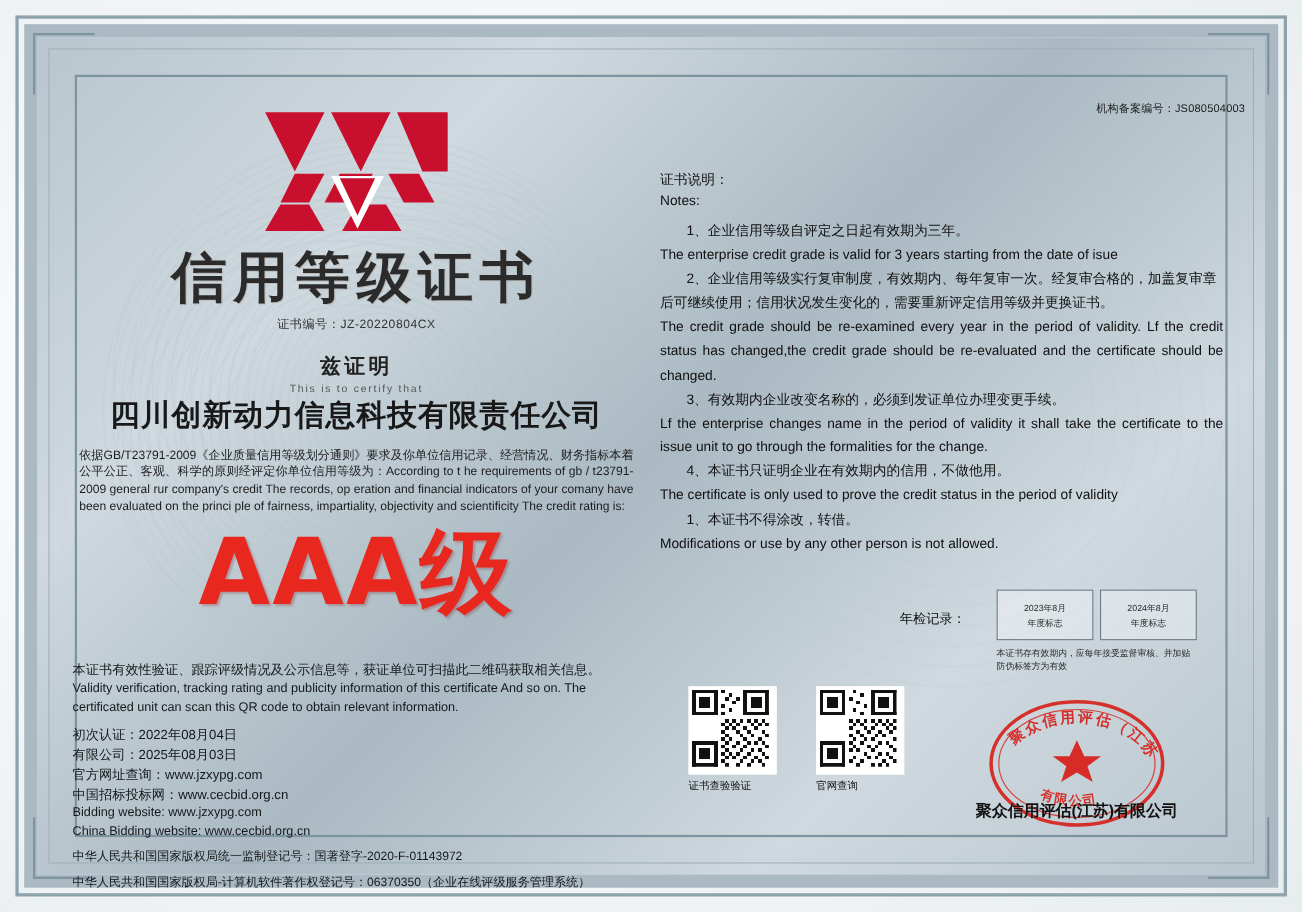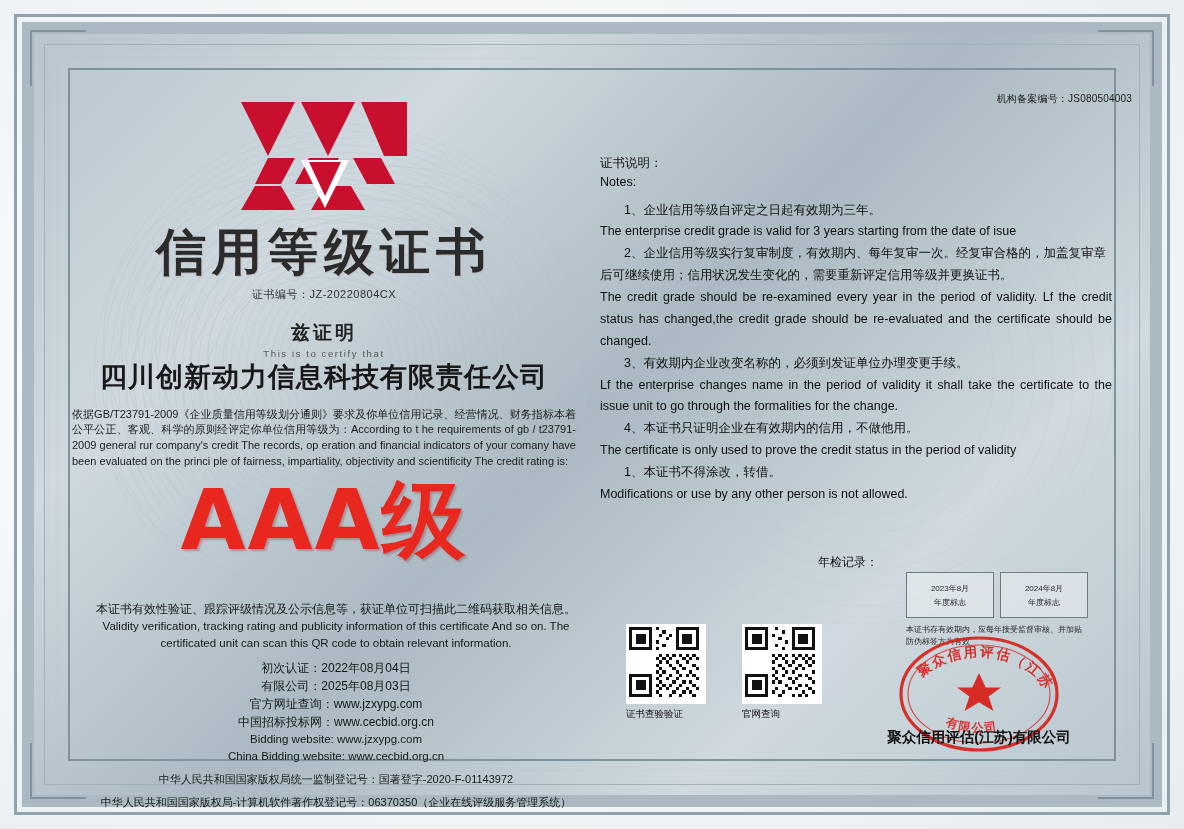--- a/index.html
+++ b/index.html
@@ -92,21 +92,21 @@
   }
   .grade{
     margin-top:6px;
     font-family:"DejaVu Sans", sans-serif;
     font-size:84px;font-weight:bold;color:#e8271f;
     letter-spacing:2px;
     line-height:1.05;
     text-shadow:2px 2px 2px rgba(120,0,0,.25);
   }
   .left-block{
-    position:absolute;left:32px;top:556px;width:520px;text-align:center;
+    position:absolute;left:22px;top:556px;width:520px;text-align:left;
   }
   .lb-line{font-size:11.5px;line-height:1.5;color:#14181a;}
   .lb-line.cn{font-size:12px;}
   .lb-gap{height:6px;}
   .lb-small{font-size:11px;line-height:1.55;color:#14181a;}
 
   
   .right{position:absolute;left:556px;top:110px;width:512px;}
   .notes-head{font-size:12.5px;line-height:1.5;color:#101010;}
   .note-cn{font-size:12.5px;line-height:1.75;color:#101010;text-indent:24px;}
@@ -118,21 +118,20 @@
   }
   .annual-label{
     position:absolute;left:-88px;top:18px;font-size:12px;color:#101010;
   }
   .annual-grid{display:flex;gap:6px;}
   .annual-cell{
     width:86px;height:44px;border:1px solid #6b7b84;
     font-size:8px;color:#2a2a2a;text-align:center;
     display:flex;flex-direction:column;justify-content:center;gap:3px;
     background:rgba(255,255,255,.35);
-    margin-top:36px;
   }
   .annual-note{
     margin-top:6px;font-size:8px;line-height:1.45;color:#2a2a2a;width:182px;
   }
 
   
   .qrs{position:absolute;left:582px;top:580px;display:flex;gap:36px;}
   .qr-item{text-align:left;}
   .qr-box{width:74px;height:74px;background:#fff;padding:2px;border:1px solid #fff;}
   .qr-cap{font-size:9.5px;color:#111;margin-top:4px;}

